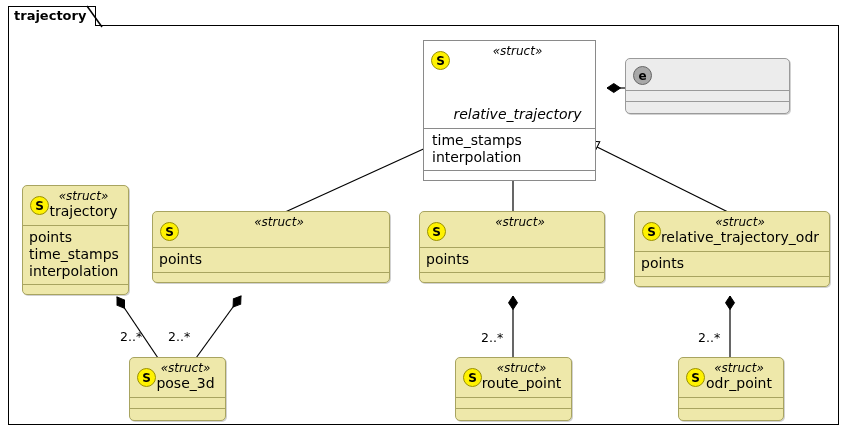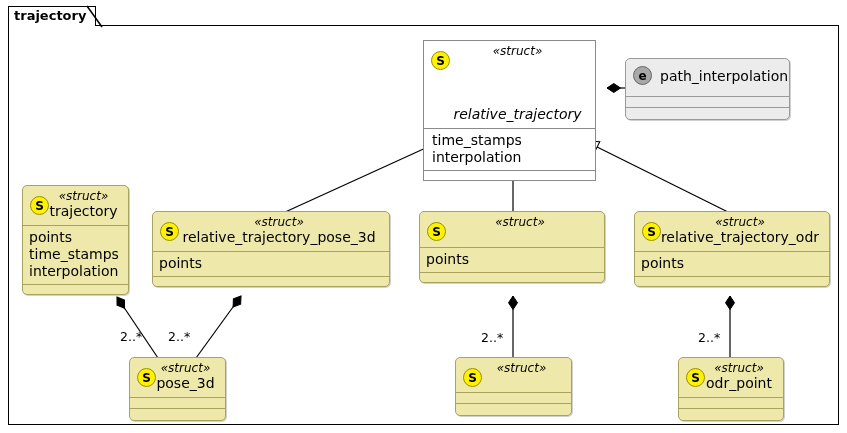--- a/index.html
+++ b/index.html
@@ -246,21 +246,20 @@
     <div class="attrs">
       <div class="attr">time_stamps</div>
       <div class="attr">interpolation</div>
     </div>
     <div class="ops"></div>
   </div>
 
   <div class="uml uml-enum" style="left:625px; top:58px; width:165px;">
     <div class="hdr" style="min-height:32px; padding-top:2px;">
       <div class="badge badge-e" style="top:7px;">e</div>
-      <span class="cname left-pad-enum">path_interpolation</span>
     </div>
     <div class="attrs" style="height:11px; padding:0;"></div>
     <div class="ops" style="height:11px;"></div>
   </div>
 
   <div class="uml uml-struct" style="left:22px; top:185px; width:107px;">
     <div class="hdr">
       <div class="badge badge-s">S</div>
       <span class="stereo">«struct»</span>
       <span class="cname">trajectory</span>
@@ -270,21 +269,20 @@
       <div class="attr">time_stamps</div>
       <div class="attr">interpolation</div>
     </div>
     <div class="ops"></div>
   </div>
 
   <div class="uml uml-struct" style="left:152px; top:211px; width:238px;">
     <div class="hdr">
       <div class="badge badge-s">S</div>
       <span class="stereo">«struct»</span>
-      <span class="cname">relative_trajectory_pose_3d</span>
     </div>
     <div class="attrs" style="padding-left:6px;">
       <div class="attr">points</div>
     </div>
     <div class="ops"></div>
   </div>
 
   <div class="uml uml-struct" style="left:419px; top:211px; width:186px;">
     <div class="hdr">
       <div class="badge badge-s">S</div>
@@ -315,20 +313,21 @@
       <span class="cname">pose_3d</span>
     </div>
     <div class="attrs" style="height:11px; padding:0;"></div>
     <div class="ops" style="height:11px;"></div>
   </div>
 
   <div class="uml uml-struct" style="left:455px; top:357px; width:117px;">
     <div class="hdr" style="min-height:35px;">
       <div class="badge badge-s">S</div>
       <span class="stereo">«struct»</span>
+      <span class="cname">route_point</span>
     </div>
     <div class="attrs" style="height:11px; padding:0;"></div>
     <div class="ops" style="height:11px;"></div>
   </div>
 
   <div class="uml uml-struct" style="left:678px; top:357px; width:106px;">
     <div class="hdr" style="min-height:35px;">
       <div class="badge badge-s">S</div>
       <span class="stereo">«struct»</span>
       <span class="cname">odr_point</span>

